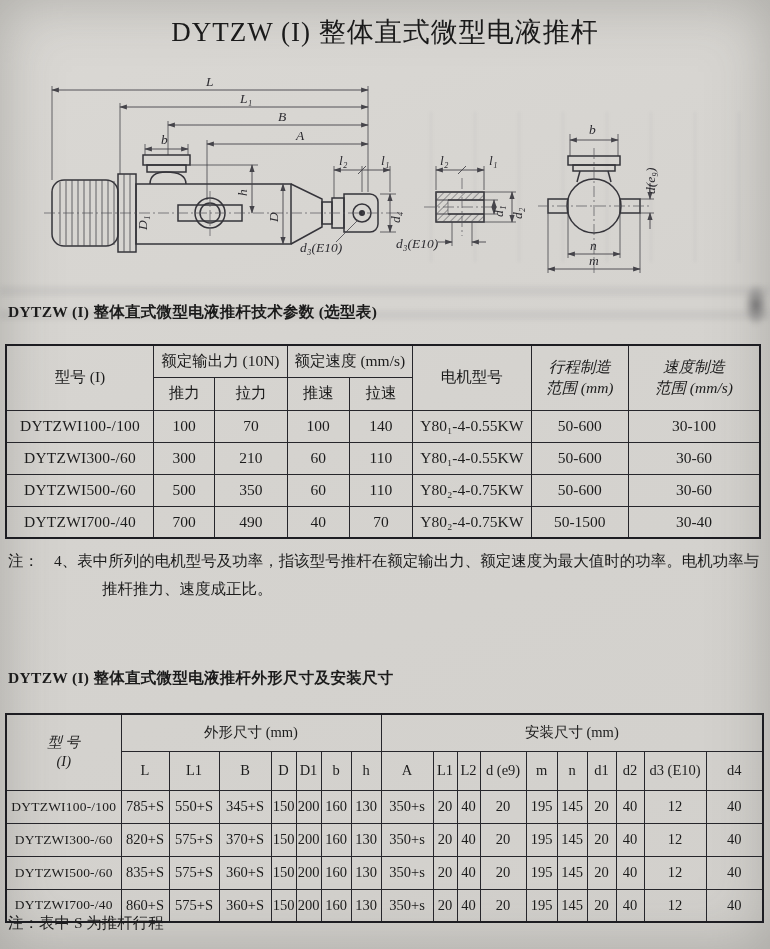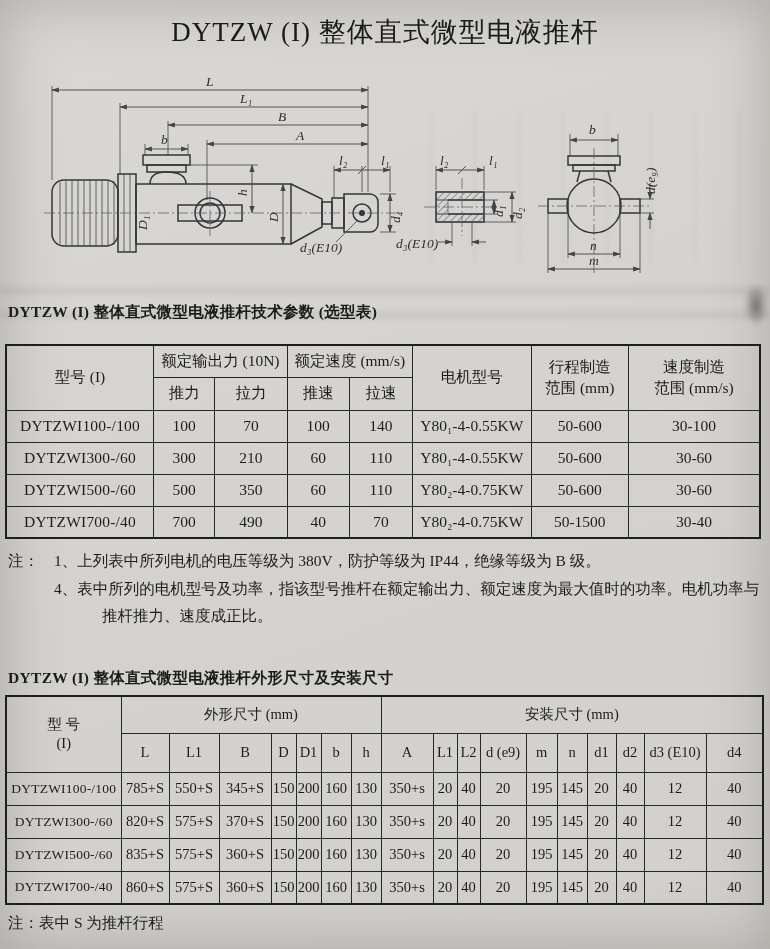--- a/index.html
+++ b/index.html
@@ -42,29 +42,29 @@
   
   table{position:absolute;border-collapse:collapse;table-layout:fixed;background:transparent;}
   th,td{border:1.6px solid #26262b;text-align:center;vertical-align:middle;
     font-weight:normal;padding:0 1px;overflow:hidden;}
   table.t1{left:5px;top:344px;width:756px;border:2.6px solid #1d1d22;}
   table.t1 th{font-size:15.5px;}
   table.t1 td{font-size:15.5px;}
   table.t1 thead tr:nth-child(1){height:32px;}
   table.t1 thead tr:nth-child(2){height:33px;}
   table.t1 tbody tr{height:32px;}
-  table.t2{left:5px;top:695px;width:757px;border:2.6px solid #1d1d22;}
+  table.t2{left:5px;top:713px;width:757px;border:2.6px solid #1d1d22;}
   table.t2 th{font-size:14.5px;}
   table.t2 td{font-size:14.5px;}
   table.t2 thead tr:nth-child(1){height:37px;}
   table.t2 thead tr:nth-child(2){height:39px;}
   table.t2 tbody tr{height:33px;}
   td.model{font-size:14.5px;letter-spacing:.2px;}
   table.t2 td.model{font-size:13.5px;}
-  .two-line span{display:block;line-height:1.35;}
+  .two-line span{display:block;line-height:1.35;font-style:italic;}
 </style>
 </head>
 <body>
 
 <div class="page">
 
   <div class="ghost-rows"></div>
   <div class="ghost-cols"></div>
   <div class="smudge"></div>
 
@@ -291,21 +291,20 @@
           <td>Y80₂-4-0.75KW</td>
           <td>50-1500</td>
           <td>30-40</td>
         </tr>
       </tbody>
   </table>
 
   <div class="notes">
     <span class="prefix">注：</span>
     <div class="items">
-      <div class="item">1、上列表中所列电机的电压等级为 380V，防护等级为 IP44，绝缘等级为 B 级。</div>
       <div class="item">4、表中所列的电机型号及功率，指该型号推杆在额定输出力、额定速度为最大值时的功率。电机功率与推杆推力、速度成正比。</div>
     </div>
   </div>
 
   <div class="caption" style="top:668px">DYTZW (I) 整体直式微型电液推杆外形尺寸及安装尺寸</div>
 
   <table class="t2">
     <colgroup>
       <col style="width:115px">
         <col style="width:48px">

